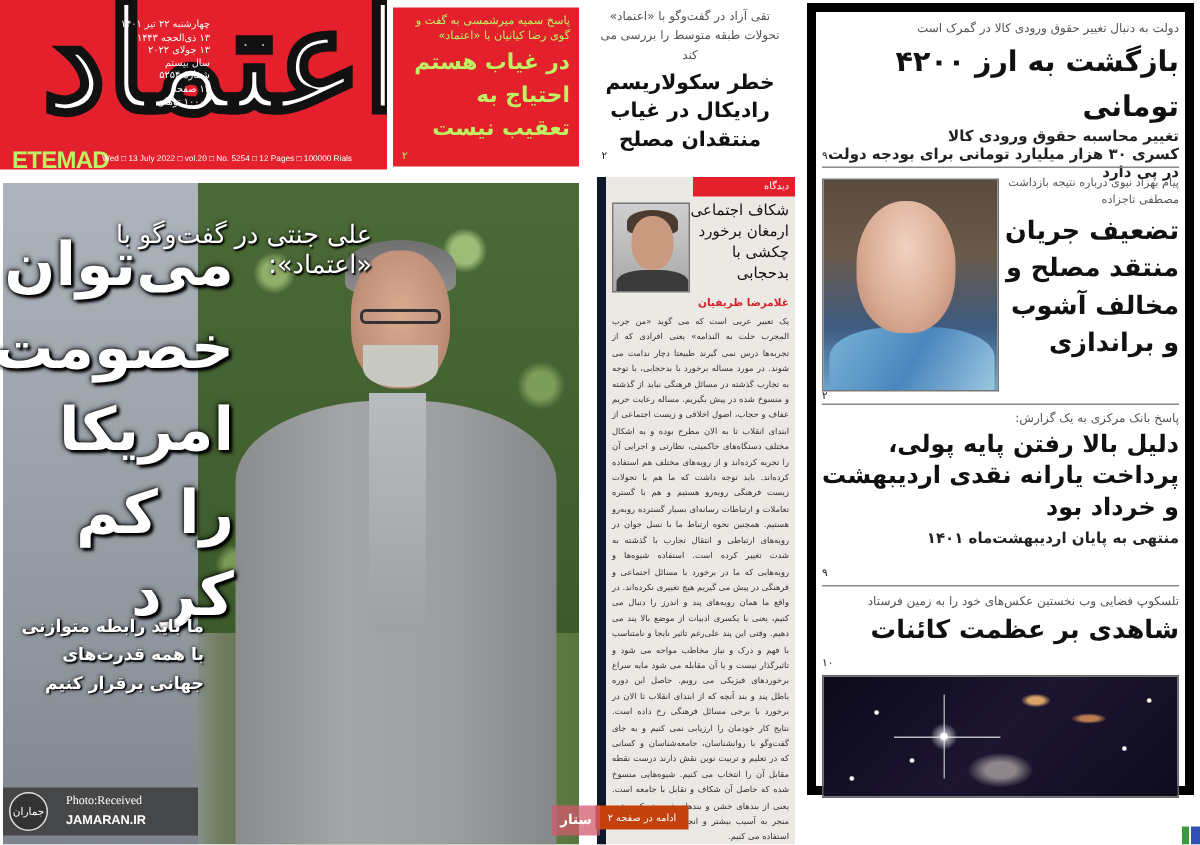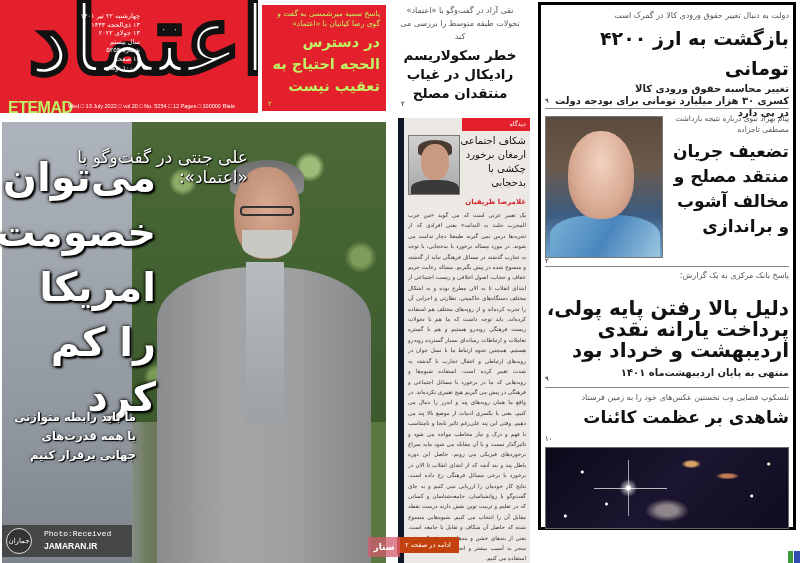--- a/index.html
+++ b/index.html
@@ -21,21 +21,21 @@
   #teaser-red .head { font-size: 14.5px; font-weight: bold; line-height: 22px; margin-top: 2px; }
   #teaser-red .pg { position: absolute; left: 6px; bottom: 3px; font-size: 7px; }
 
   
   #teaser-2 { left: 395px; top: 2px; width: 130px; height: 108px; padding: 2px 4px; }
   #teaser-2 .kicker { font-size: 8px; line-height: 13px; color: #555; text-align: center; }
   #teaser-2 .head { font-size: 13.5px; font-weight: bold; line-height: 19px; text-align: center; margin-top: 3px; }
   #teaser-2 .pg { position: absolute; left: 6px; bottom: 2px; font-size: 7px; }
 
   
-  #right-col { left: 538px; top: 2px; width: 258px; height: 528px; border: 3px solid #000000; }
+  #right-col { left: 538px; top: 2px; width: 258px; height: 528px; border: 6px solid #000000; }
   .story { position: absolute; left: 4px; right: 4px; }
   .story .kicker { font-size: 8px; color: #555; }
   .story .head { font-weight: bold; color: #111; }
   .story .sub { font-size: 10px; font-weight: bold; line-height: 12px; color: #222; }
   .story .pg { position: absolute; left: 0; font-size: 7px; }
   .rule { position: absolute; left: 4px; right: 4px; height: 1px; background: #888; }
 
   #s1 { top: 4px; height: 98px; }
   #s1 .kicker { margin-top: 2px; }
   #s1 .head { font-size: 19px; line-height: 30px; margin-top: 3px; }
@@ -45,21 +45,21 @@
   #s2 .photo { position: absolute; left: 0; top: 5px; width: 118px; height: 142px; background: linear-gradient(180deg,#5a4a3e 0%,#6b5a4a 35%,#3d5b80 70%,#6ea4cc 100%); border: 1px solid #777; overflow: hidden; }
   #s2 .face { position: absolute; left: 22px; top: 14px; width: 66px; height: 88px; border-radius: 48% 48% 44% 44%; background: radial-gradient(ellipse at 50% 35%, #f1d2c0 0%, #d9aa92 60%, #b48270 100%); }
   #s2 .shirt { position: absolute; left: 4px; top: 98px; width: 110px; height: 50px; border-radius: 40% 40% 0 0; background: linear-gradient(120deg,#79b3d8,#4a86bd,#a1cbe4); }
   #s2 .text { position: absolute; right: 0; top: 2px; width: 128px; }
   #s2 .kicker { font-size: 7.5px; line-height: 11px; }
   #s2 .head { font-size: 17px; line-height: 25px; margin-top: 4px; }
   #s2 .pg { bottom: -4px; }
 
   #s3 { top: 266px; height: 112px; }
   #s3 .kicker { font-size: 8px; }
-  #s3 .head { font-size: 20px; line-height: 21px; margin-top: 18px; }
+  #s3 .head { font-size: 16px; line-height: 21px; margin-top: 2px; }
   #s3 .sub { margin-top: 6px; }
   #s3 .pg { bottom: 0; }
 
   #s4 { top: 388px; height: 136px; }
   #s4 .head { font-size: 17px; line-height: 26px; margin-top: 2px; }
   #s4 .pg { top: 42px; }
   #s4 .space { position: absolute; left: 0; right: 0; top: 54px; height: 82px; border: 1px solid #666; overflow: hidden;
      background:
        radial-gradient(circle at 34% 50%, #fff 0 2px, rgba(255,255,255,0.6) 3px, transparent 9px),
        radial-gradient(ellipse at 60% 20%, rgba(240,180,110,0.9) 0 5px, transparent 10px),
@@ -90,21 +90,21 @@
   #main-photo .head { position: absolute; left: 232px; top: 45px; width: 66px; height: 92px; border-radius: 46% 46% 44% 44%; background: radial-gradient(ellipse at 50% 45%,#d8ab90 0%,#c2927a 60%,#a57966 100%); }
   #main-photo .hair { position: absolute; left: 228px; top: 38px; width: 74px; height: 36px; border-radius: 50% 50% 20% 20%; background: linear-gradient(180deg,#6f6f6f,#8d8d8d); }
   #main-photo .glasses { position: absolute; left: 238px; top: 84px; width: 54px; height: 10px; border: 2px solid #333; border-radius: 4px; }
   #main-photo .beard { position: absolute; left: 240px; top: 108px; width: 50px; height: 28px; border-radius: 0 0 45% 45%; background: #c9c9c4; }
 
   #mp-kicker { left: 8px; top: 147px; width: 240px; color: #fff; font-size: 17px; font-weight: normal; text-shadow: 0 0 3px #000, 1px 1px 1px #000; }
   #mp-head { left: 6px; top: 150px; width: 150px; color: #fff; font-size: 40px; font-weight: bold; line-height: 55px; text-shadow: 0 0 2px #000, 0 0 4px #000, 2px 2px 2px #000; }
   #mp-sub { left: 6px; top: 408px; width: 130px; color: #fff; font-size: 11.5px; font-weight: bold; line-height: 19px; text-shadow: 0 0 3px #000, 1px 1px 1px #000; }
   #credit { left: 2px; top: 525px; width: 130px; height: 32px; background: rgba(60,60,60,0.85); color: #fff; }
   #credit .logo { position: absolute; left: 4px; top: 3px; width: 26px; height: 26px; border-radius: 50%; border: 1px solid #ddd; background: #333; font-size: 7px; display: flex; align-items: center; justify-content: center; }
-  #credit .l1 { position: absolute; left: 42px; top: 4px; font-size: 8px; font-family: Liberation Mono, monospace; }
+  #credit .l1 { position: absolute; left: 42px; top: 4px; font-size: 8px; font-family: Liberation Serif, serif; }
   #credit .l2 { position: absolute; left: 42px; top: 16px; font-size: 8.5px; font-weight: bold; font-family: "Liberation Sans", sans-serif; }
 
   
   #opinion { left: 398px; top: 118px; width: 132px; height: 445px; background: #ece9e4; border-left: 6px solid #0f172a; }
   #op-label { position: absolute; right: 0; top: 0; width: 68px; height: 13px; background: #e3202b; color: #fff; font-size: 6.5px; line-height: 13px; padding-right: 4px; }
   #op-photo { position: absolute; left: 4px; top: 17px; width: 52px; height: 60px; border: 1px solid #777; background: linear-gradient(180deg,#cfcfcf,#a9a9a9); overflow: hidden; }
   #op-photo .f { position: absolute; left: 12px; top: 8px; width: 28px; height: 36px; border-radius: 46%; background: #c99a7f; }
   #op-photo .h { position: absolute; left: 9px; top: 4px; width: 34px; height: 16px; border-radius: 50% 50% 20% 20%; background: #4a3a30; }
   #op-photo .b { position: absolute; left: 2px; top: 44px; width: 48px; height: 20px; border-radius: 40% 40% 0 0; background: #3a3a3a; }
   #op-title { position: absolute; right: 4px; top: 16px; width: 70px; font-size: 10px; font-weight: normal; line-height: 14px; }
@@ -127,21 +127,21 @@
     <div>شماره ۵۲۵۴</div>
     <div>۱۲ صفحه</div>
     <div>۱۰۰۰۰ تومان</div>
   </div>
   <div id="etemad-latin" class="abs">ETEMAD</div>
   <div id="edition-line" class="abs">Wed □ 13 July 2022 □ vol.20 □ No. 5254 □ 12 Pages □ 100000 Rials</div>
 </div>
 
 <div id="teaser-red" class="abs rtl">
   <div class="kicker">پاسخ سمیه میرشمسی به گفت و گوی رضا کیانیان با «اعتماد»</div>
-  <div class="head">در دسترس الحجه احتیاج به تعقیب نیست</div>
+  <div class="head">در غیاب هستم احتیاج به تعقیب نیست</div>
   <div class="pg">۲</div>
 </div>
 
 <div id="teaser-2" class="abs rtl">
   <div class="kicker">تقی آزاد در گفت‌وگو با «اعتماد» تحولات طبقه متوسط را بررسی می کند</div>
   <div class="head">خطر سکولاریسم رادیکال در غیاب منتقدان مصلح</div>
   <div class="pg">۲</div>
 </div>
 
 <div id="main-photo" class="abs">

